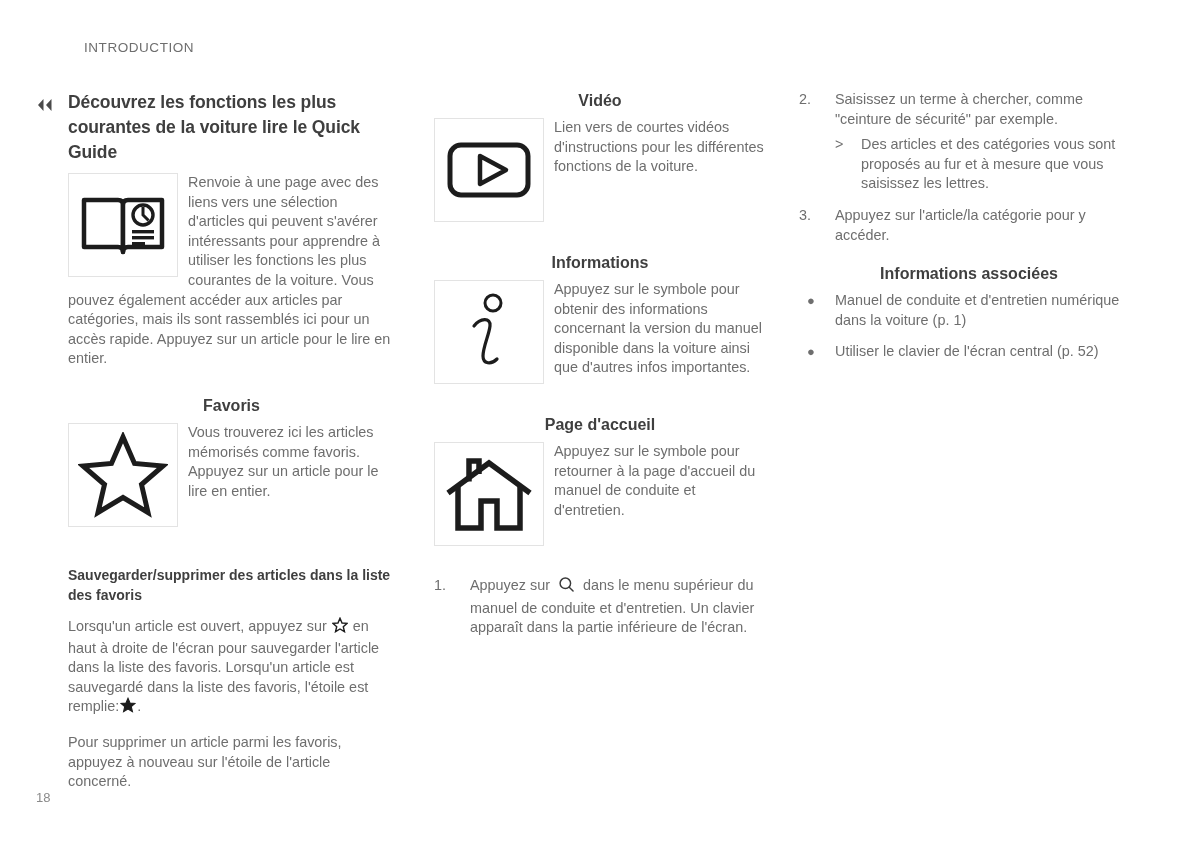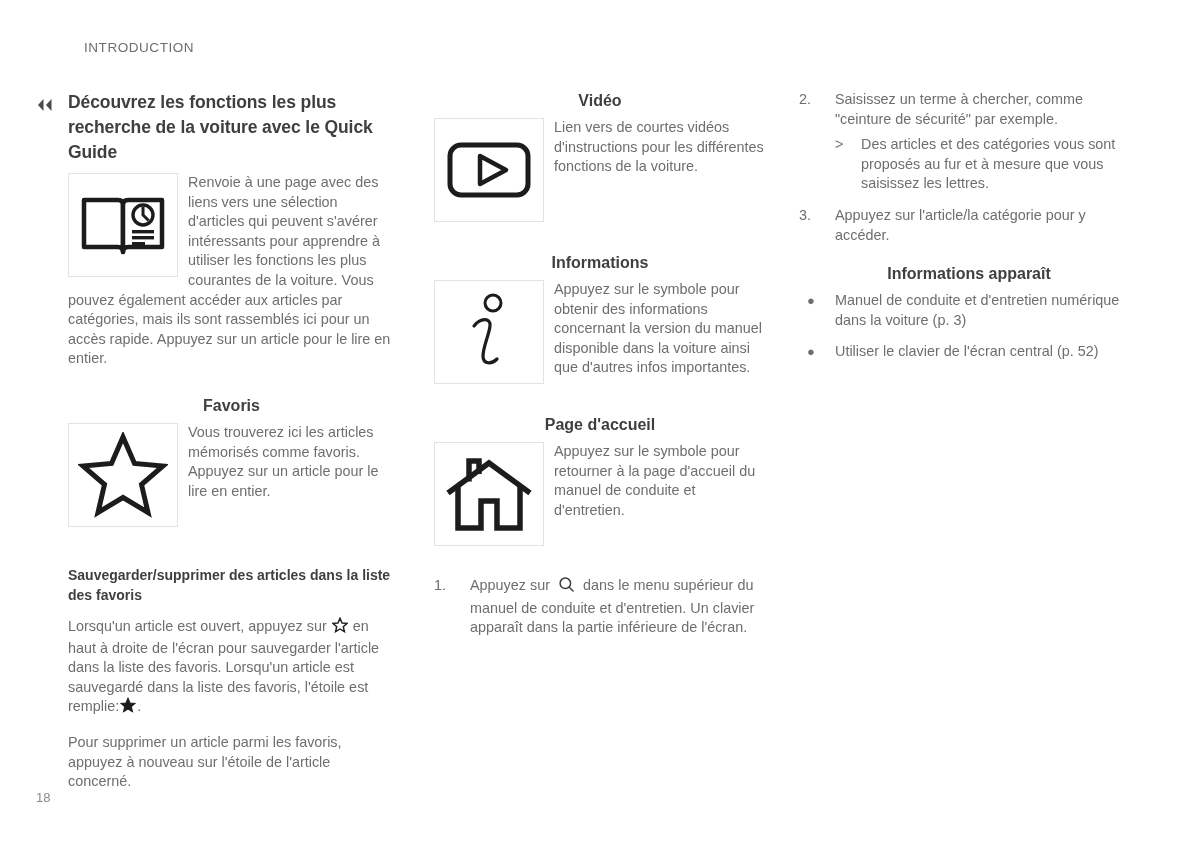--- a/index.html
+++ b/index.html
@@ -188,21 +188,21 @@
 
   <div class="margin-marker">
     <svg width="22" height="16" viewBox="0 0 22 16" aria-hidden="true">
       <path d="M9.5 2 L4 8 L9.5 14 Z" fill="#4a4a4a"></path>
       <path d="M17.5 2 L12 8 L17.5 14 Z" fill="#4a4a4a"></path>
     </svg>
   </div>
 
   <div class="col col-1">
 
-    <h1 class="title">Découvrez les fonctions les plus recherche de la voiture avec le Quick Guide</h1>
+    <h1 class="title">Découvrez les fonctions les plus courantes de la voiture lire le Quick Guide</h1>
 
     <div class="wrapblock">
       <div class="iconbox">
         <svg width="86" height="66" viewBox="0 0 86 66" aria-hidden="true">
 
           <path d="M4 8 H38 Q43 8 43 13 V60 Q43 55 38 55 H4 Z" fill="#ffffff" stroke="#1c1c1c" stroke-width="4.5" stroke-linejoin="round"></path>
 
           <path d="M82 8 H48 Q43 8 43 13 V60 Q43 55 48 55 H82 Z" fill="#ffffff" stroke="#1c1c1c" stroke-width="4.5" stroke-linejoin="round"></path>
 
           <circle cx="63" cy="23" r="10" fill="#ffffff" stroke="#1c1c1c" stroke-width="3.4"></circle>
@@ -321,25 +321,25 @@
         </ul>
       </li>
       <li>
         <span class="marker">3.</span>
         <span>Appuyez sur l'article/la catégorie pour y accéder.</span>
       </li>
     </ol>
 
     <div class="spacer-18"></div>
 
-    <h2 class="section">Informations apparaît</h2>
+    <h2 class="section">Informations associées</h2>
     <ul class="bullets">
       <li>
         <span class="marker">●</span>
-        <span>Manuel de conduite et d'entretien numérique dans la voiture (p. 3)</span>
+        <span>Manuel de conduite et d'entretien numérique dans la voiture (p. 1)</span>
       </li>
       <li>
         <span class="marker">●</span>
         <span>Utiliser le clavier de l'écran central (p. 52)</span>
       </li>
     </ul>
 
   </div>
 
   <div class="page-number">18</div>

